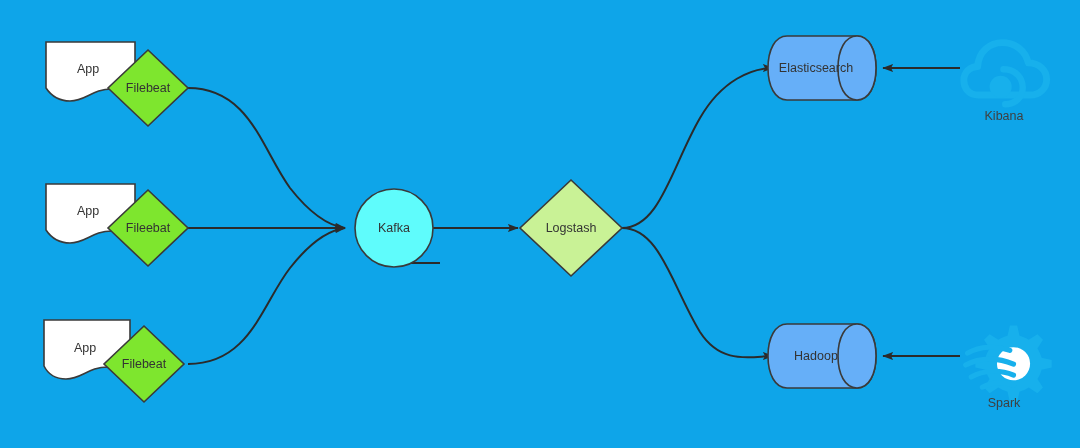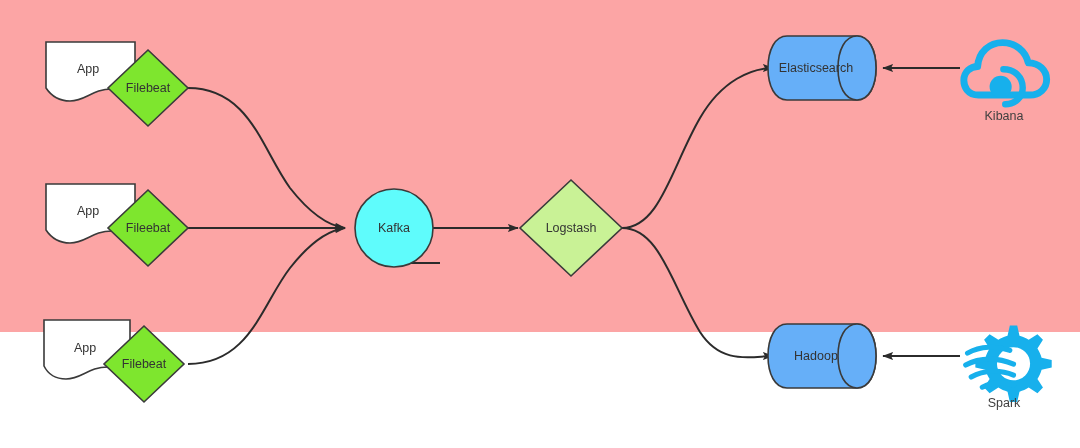--- a/index.html
+++ b/index.html
@@ -10,22 +10,22 @@
   }
   body {
     width: 1080px;
     height: 448px;
     overflow: hidden;
     font-family: "Liberation Sans", "DejaVu Sans", sans-serif;
   }
   #diagram-canvas {
     position: relative;
     width: 1080px;
-    height: 332px;
-    background: #fca5a5;
+    height: 448px;
+    background: #0ea5e9;
   }
   svg#diagram-svg {
     position: absolute;
     top: 0;
     left: 0;
     width: 1080px;
     height: 448px;
     display: block;
   }
   .node-label {

